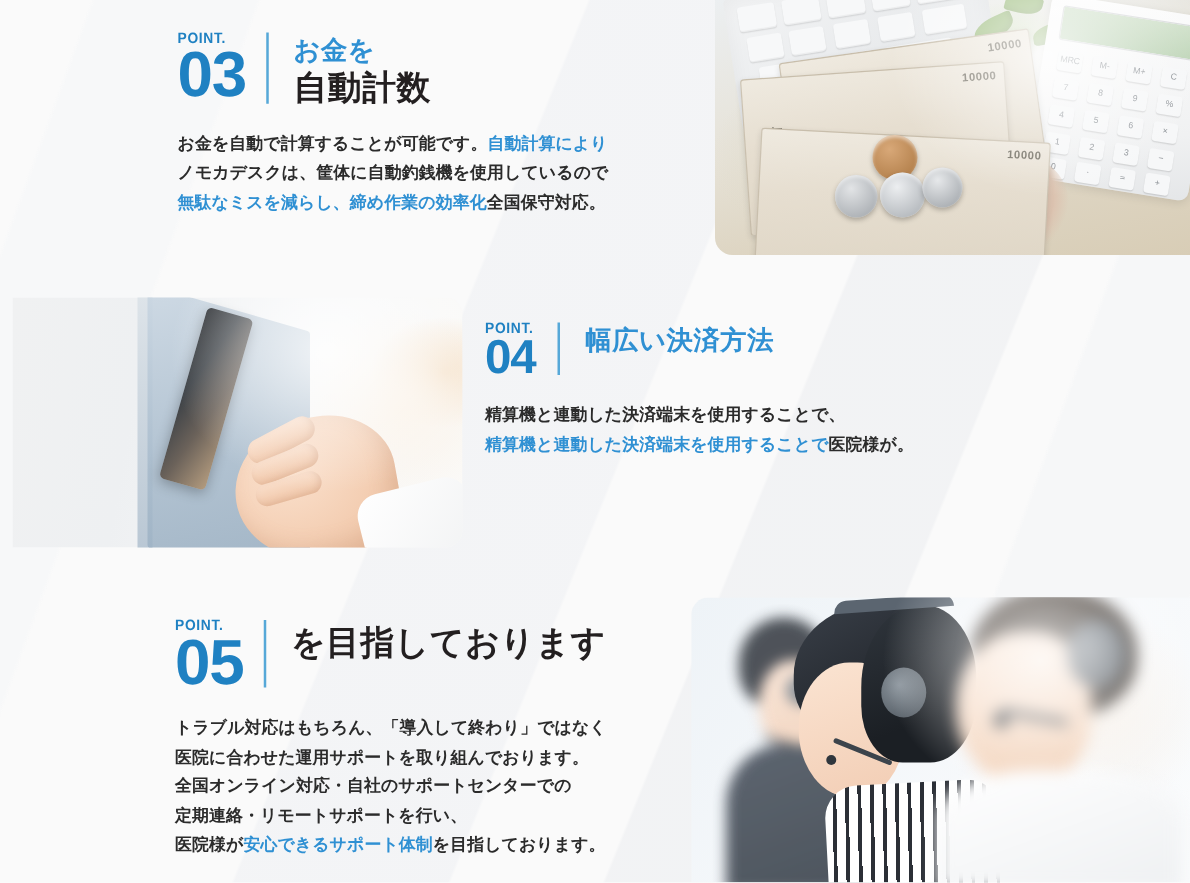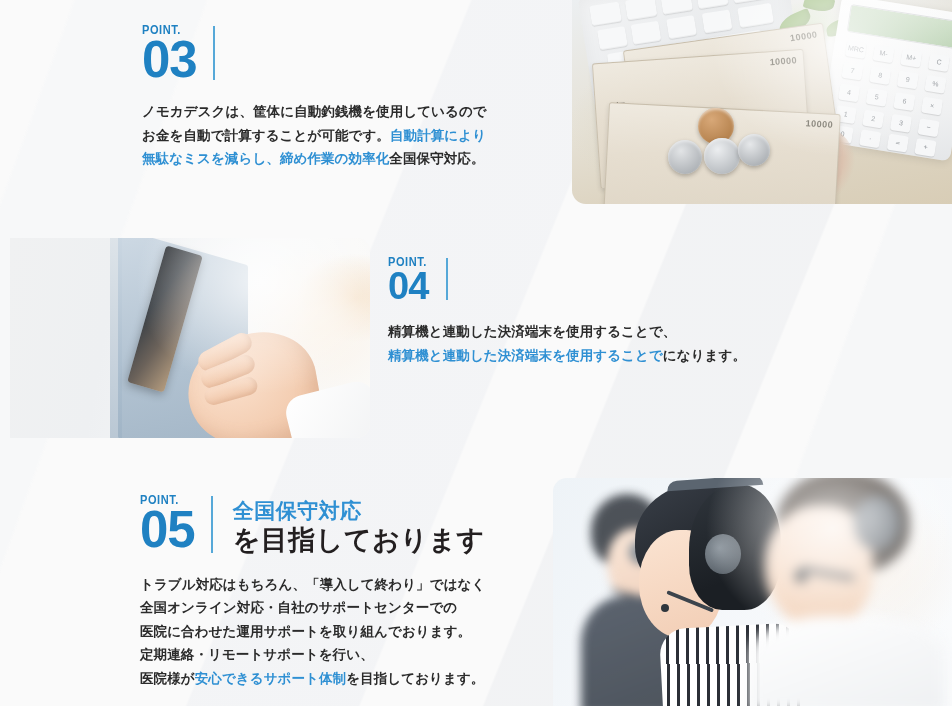--- a/index.html
+++ b/index.html
@@ -410,57 +410,61 @@
     <div class="photo-glow"></div>
   </div>
 
   <div class="block" id="block-03">
     <div class="head-row">
       <div class="point-badge">
         <div class="point-label">POINT.</div>
         <div class="point-num">03</div>
       </div>
       <div class="divider"></div>
+      <div class="titles">
+        <div class="subtitle">お金を</div>
+        <div class="title">自動計数</div>
+      </div>
     </div>
     <div class="body-text">
+        <div><span>お金を自動で計算することが可能です。</span><span class="hl">自動計算により</span></div>
         <div><span>ノモカデスクは、筐体に自動釣銭機を使用しているので</span></div>
-        <div><span>お金を自動で計算することが可能です。</span><span class="hl">自動計算により</span></div>
         <div><span class="hl">無駄なミスを減らし、締め作業の効率化</span><span>全国保守対応。</span></div>
       </div>
   </div>
 
   <div class="block" id="block-04">
     <div class="head-row">
       <div class="point-badge">
         <div class="point-label">POINT.</div>
         <div class="point-num">04</div>
       </div>
       <div class="divider"></div>
       <div class="titles">
+        <div class="subtitle">幅広い決済方法</div>
       </div>
     </div>
     <div class="body-text">
         <div><span>精算機と連動した決済端末を使用することで、</span></div>
-        <div><span class="hl">精算機と連動した決済端末を使用することで</span><span>になります。</span></div>
+        <div><span class="hl">精算機と連動した決済端末を使用することで</span><span>医院様が。</span></div>
       </div>
   </div>
 
   <div class="block" id="block-05">
     <div class="head-row">
       <div class="point-badge">
         <div class="point-label">POINT.</div>
         <div class="point-num">05</div>
       </div>
       <div class="divider"></div>
       <div class="titles">
-        <div class="subtitle">全国保守対応</div>
         <div class="title">を目指しております</div>
       </div>
     </div>
     <div class="body-text">
         <div><span>トラブル対応はもちろん、「導入して終わり」ではなく</span></div>
+        <div><span>医院に合わせた運用サポートを取り組んでおります。</span></div>
         <div><span>全国オンライン対応・自社のサポートセンターでの</span></div>
-        <div><span>医院に合わせた運用サポートを取り組んでおります。</span></div>
         <div><span>定期連絡・リモートサポートを行い、</span></div>
         <div><span>医院様が</span><span class="hl">安心できるサポート体制</span><span>を目指しております。</span></div>
       </div>
   </div>
 </div>
 
 </body></html>

